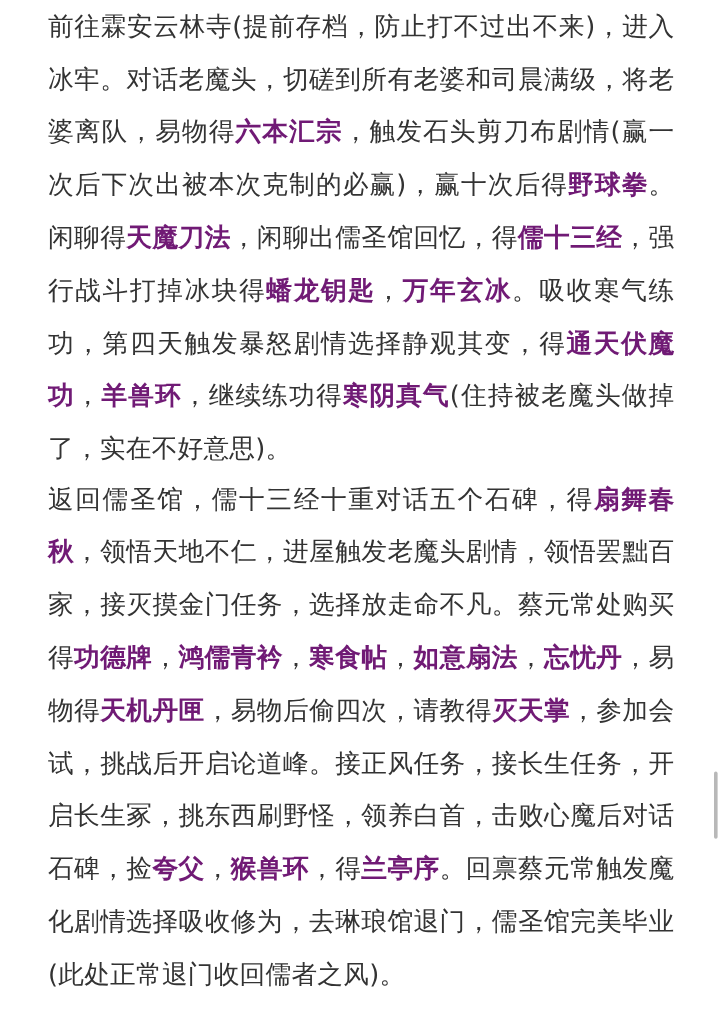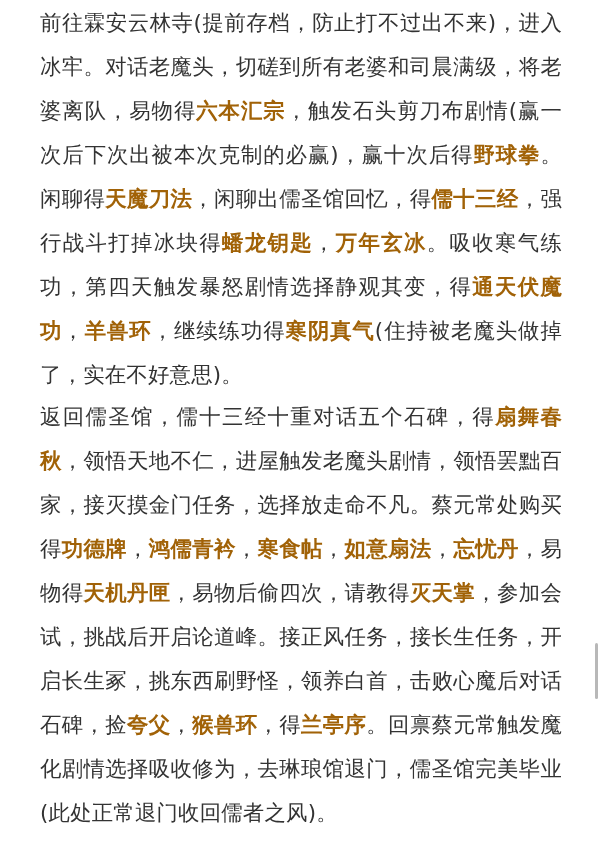--- a/index.html
+++ b/index.html
@@ -26,21 +26,21 @@
     line-height: 44px;
     color: #333333;
     letter-spacing: 0.2px;
     text-align: justify;
     word-break: break-all;
   }
   .para + .para {
     margin-top: -2px;
   }
   .hl {
-    color: #a16207;
+    color: #701a75;
     font-weight: bold;
   }
   .scrollbar {
     position: absolute;
     left: 595px;
     top: 643px;
     width: 3px;
     height: 56px;
     background: #b8b8b8;
     border-radius: 2px;

